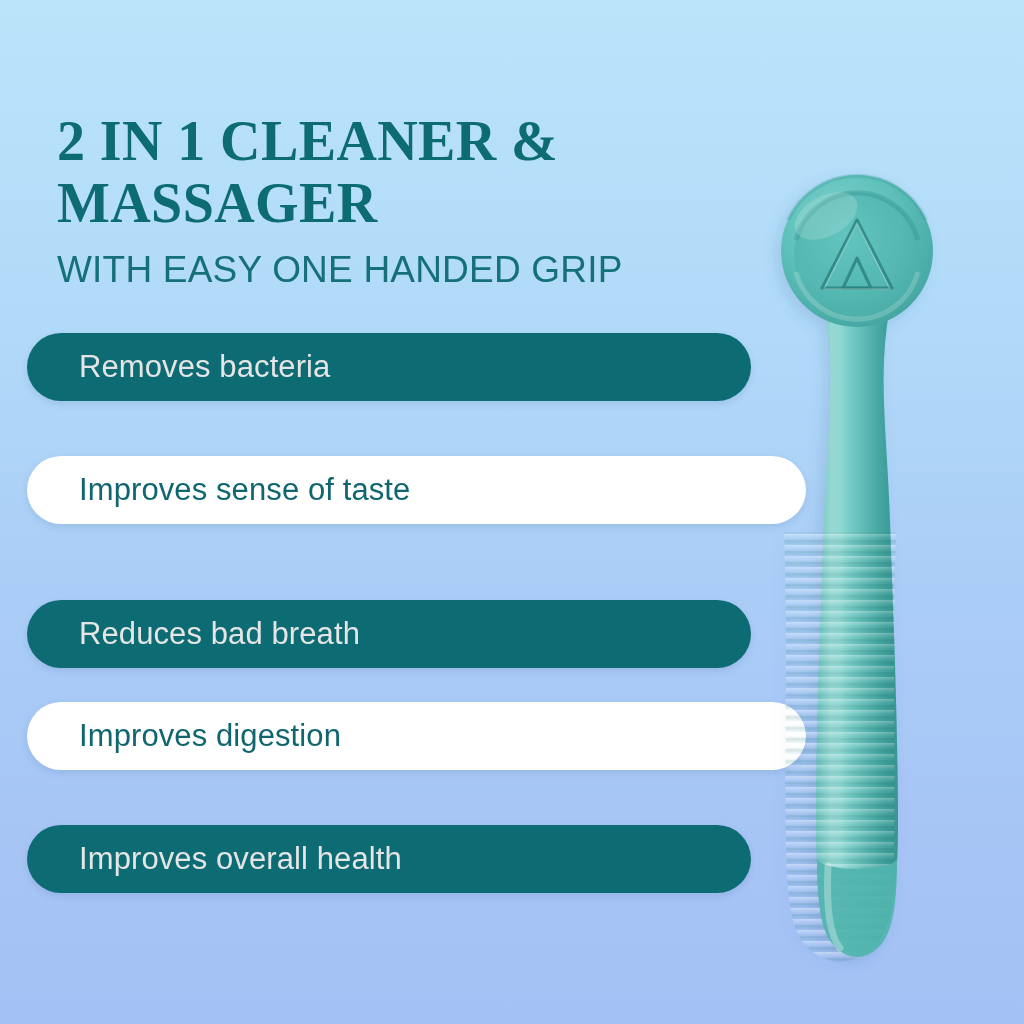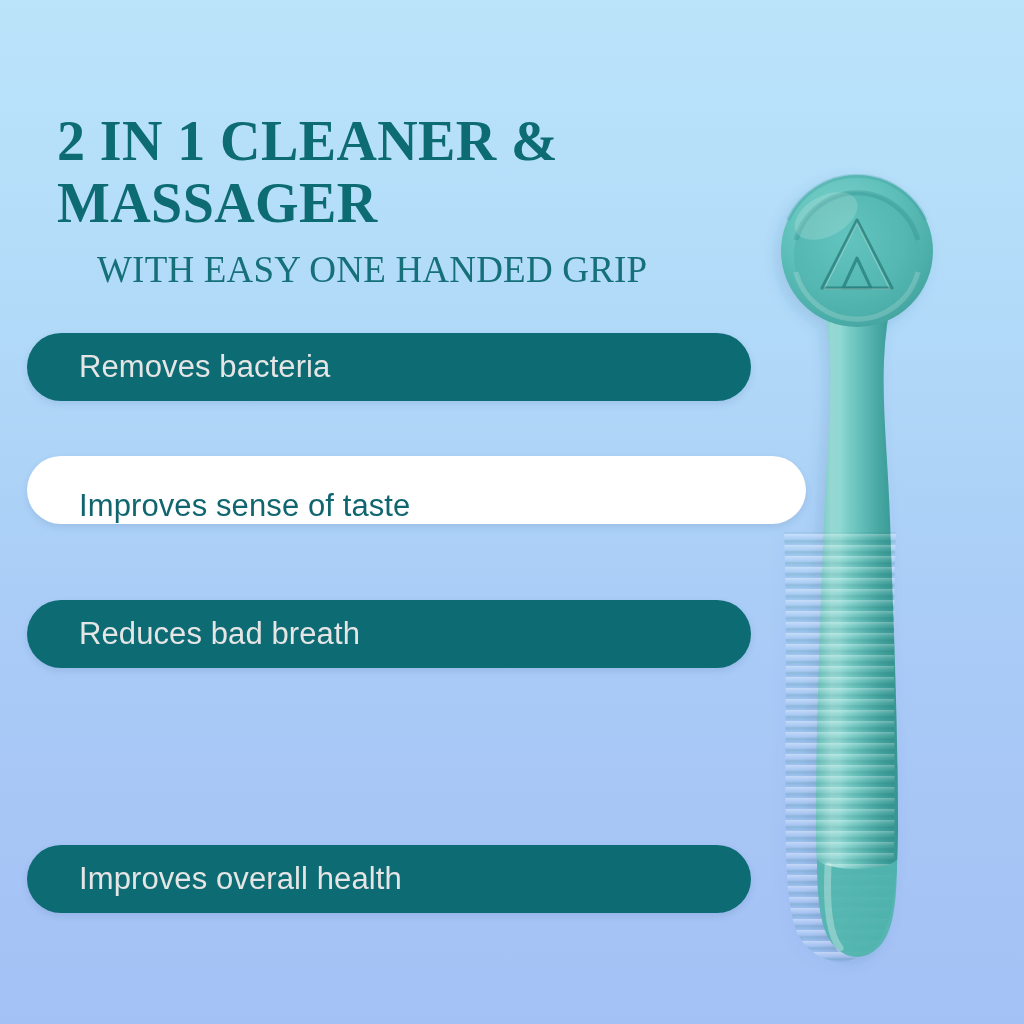--- a/index.html
+++ b/index.html
@@ -45,29 +45,28 @@
     color: #0d6b73;
     text-transform: uppercase;
     white-space: pre-line;
   }
 
   .subheadline {
     position: absolute;
     left: 57px;
     top: 218px;
     width: 700px;
-    font-family: Liberation Serif, serif;
+    font-family: Liberation Sans, sans-serif;
     font-weight: 400;
     font-size: 37px;
     line-height: 42px;
     letter-spacing: 0.2px;
     color: #16707a;
     text-transform: uppercase;
     white-space: nowrap;
-    margin-left: 40px;
   }
 
   
   .pill {
     position: absolute;
     left: 27px;
     height: 68px;
     border-radius: 34px;
     display: flex;
     align-items: center;
@@ -83,29 +82,28 @@
     white-space: nowrap;
   }
   .pill.dark {
     background: #0c6b73;
     width: 724px;
   }
   .pill.dark .pill-label { color: #e5e5e5; }
   .pill.light {
     background: #ffffff;
     width: 779px;
-    align-items: flex-end;
   }
   .pill.light .pill-label { color: #10666f; }
 
   #pill-0 { top: 333px; }
   #pill-1 { top: 456px; }
   #pill-2 { top: 580px; margin-top: 20px; }
   #pill-3 { top: 702px; }
-  #pill-4 { top: 825px; margin-top: 20px; }
+  #pill-4 { top: 825px; }
 
   
   #product {
     position: absolute;
     left: 744px;
     top: 160px;
     width: 220px;
     height: 820px;
   }
   #product svg { display: block; }
@@ -121,20 +119,23 @@
   <h2 class="subheadline">WITH EASY ONE HANDED GRIP</h2>
 
   <div class="pill dark" id="pill-0">
     <span class="pill-label">Removes bacteria</span>
   </div>
   <div class="pill light" id="pill-1">
     <span class="pill-label">Improves sense of taste</span>
   </div>
   <div class="pill dark" id="pill-2">
     <span class="pill-label">Reduces bad breath</span>
+  </div>
+  <div class="pill light" id="pill-3">
+    <span class="pill-label">Improves digestion</span>
   </div>
   <div class="pill dark" id="pill-4">
     <span class="pill-label">Improves overall health</span>
   </div>
 
   <div id="product">
     <svg width="220" height="820" viewBox="0 0 220 820" xmlns="http://www.w3.org/2000/svg">
       <defs>
 
         <linearGradient id="bodyGrad" x1="0" y1="0" x2="1" y2="0">

